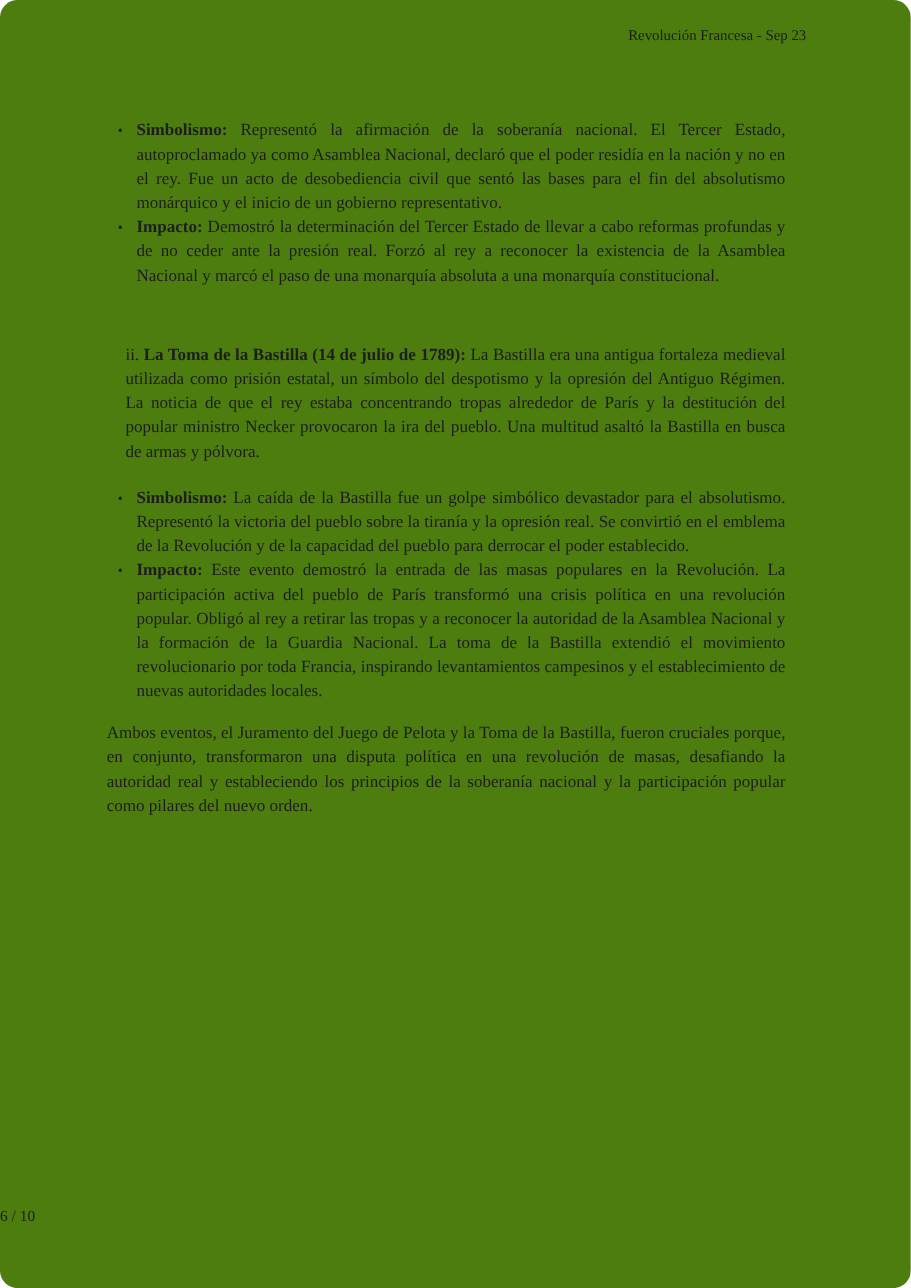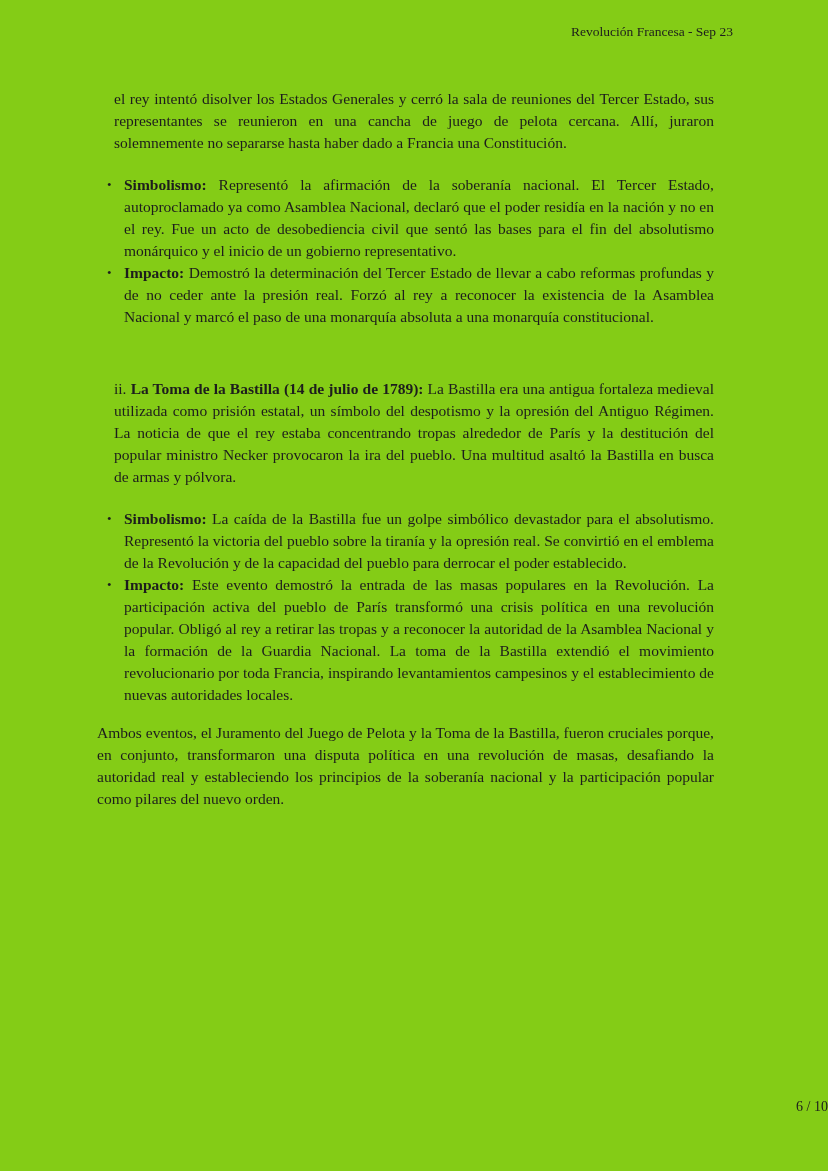--- a/index.html
+++ b/index.html
@@ -4,24 +4,25 @@
 <style>
   html, body {
     margin: 0;
     padding: 0;
     background: #ffffff;
   }
   .page {
     position: relative;
     width: 828px;
     height: 1171px;
-    background: #84cc16;
+    background: #4d7c0f;
     font-family: "Liberation Serif", "DejaVu Serif", serif;
     color: #1d1d1d;
     overflow: hidden;
+    border-radius: 16px;
   }
   .running-header {
     position: absolute;
     top: 24px;
     right: 95px;
     font-size: 13.5px;
     line-height: 16px;
     color: #1d1d1d;
     white-space: nowrap;
   }
@@ -56,36 +57,35 @@
   }
   .para-ii { margin-top: 50px; }
   .list-2 { margin-top: 20px; }
   .para-final { margin-top: 16px; }
   strong { font-weight: bold; margin-top: 20px; }
   .footer {
     position: absolute;
     top: 1098px;
     left: 0;
     width: 100%;
-    text-align: right;
+    text-align: left;
     font-size: 14px;
     line-height: 18px;
     color: #1d1d1d;
   }
 </style>
 </head>
 <body>
 
 <div class="page">
 
   <div class="running-header">Revolución Francesa - Sep 23</div>
 
   <div class="content">
 
-    <p class="para indent">el rey intentó disolver los Estados Generales y cerró la sala de reuniones del Tercer Estado, sus representantes se reunieron en una cancha de juego de pelota cercana. Allí, juraron solemnemente no separarse hasta haber dado a Francia una Constitución.</p>
 
     <ul class="bullet-list list-1">
       <li class="bullet-item"><span class="bullet">•</span><strong>Simbolismo:</strong><span> Representó la afirmación de la soberanía nacional. El Tercer Estado, autoproclamado ya como Asamblea Nacional, declaró que el poder residía en la nación y no en el rey. Fue un acto de desobediencia civil que sentó las bases para el fin del absolutismo monárquico y el inicio de un gobierno representativo.</span></li>
       <li class="bullet-item"><span class="bullet">•</span><strong>Impacto:</strong><span> Demostró la determinación del Tercer Estado de llevar a cabo reformas profundas y de no ceder ante la presión real. Forzó al rey a reconocer la existencia de la Asamblea Nacional y marcó el paso de una monarquía absoluta a una monarquía constitucional.</span></li>
     </ul>
 
     <p class="para indent para-ii"><span>ii. </span><strong>La Toma de la Bastilla (14 de julio de 1789):</strong><span> La Bastilla era una antigua fortaleza medieval utilizada como prisión estatal, un símbolo del despotismo y la opresión del Antiguo Régimen. La noticia de que el rey estaba concentrando tropas alrededor de París y la destitución del popular ministro Necker provocaron la ira del pueblo. Una multitud asaltó la Bastilla en busca de armas y pólvora.</span></p>
 
     <ul class="bullet-list list-2">
       <li class="bullet-item"><span class="bullet">•</span><strong>Simbolismo:</strong><span> La caída de la Bastilla fue un golpe simbólico devastador para el absolutismo. Representó la victoria del pueblo sobre la tiranía y la opresión real. Se convirtió en el emblema de la Revolución y de la capacidad del pueblo para derrocar el poder establecido.</span></li>

